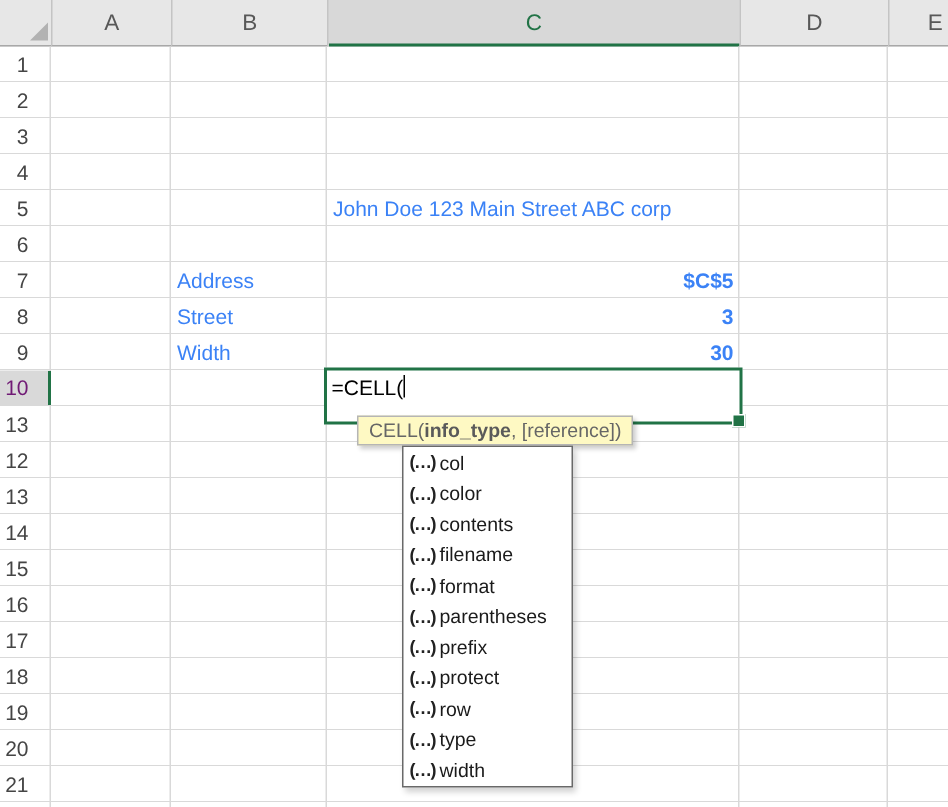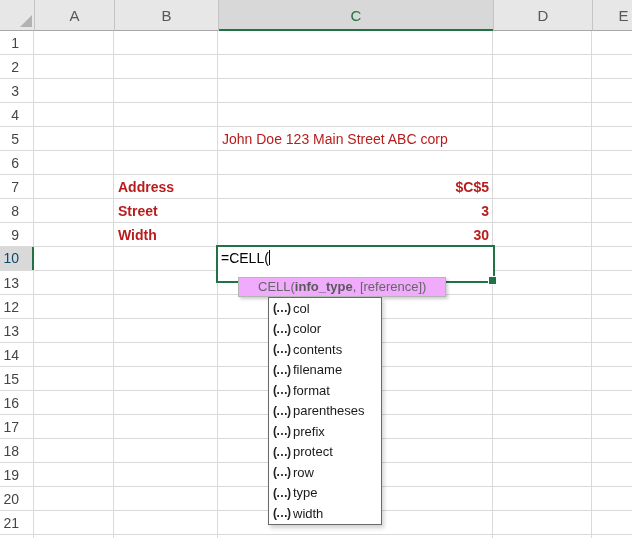--- a/index.html
+++ b/index.html
@@ -19,41 +19,41 @@
           box-shadow:inset 0 -2px 0 #217346;}
 
   
   .gridarea{position:absolute;left:0;top:31px;width:632px;height:507px;
           background:repeating-linear-gradient(to bottom,transparent 0 23px,#D9D9D9 23px 24px);}
   .vline{position:absolute;top:31px;height:507px;width:1px;background:#D9D9D9;}
 
   
   .rowhdr{position:absolute;left:0;width:34px;height:24px;line-height:24px;font-size:14px;
           color:#454545;text-align:right;padding-right:15px;box-sizing:border-box;cursor:default;}
-  .rowhdr.sel{background:#D9D9D9;color:#0c4a6e;height:23px;line-height:23px;
+  .rowhdr.sel{background:#D9D9D9;color:#701a75;height:23px;line-height:23px;
           box-shadow:inset -2px 0 0 #217346;}
 
   
-  .cell{position:absolute;height:24px;line-height:24px;font-size:14px;color:#b91c1c;
+  .cell{position:absolute;height:24px;line-height:24px;font-size:14px;color:#3b82f6;
         white-space:nowrap;cursor:default;}
   .right{text-align:right;font-weight:bold;}
-  .bold{font-weight:bold;}
+  .bold{font-weight:normal;}
 
   
   .selbox{position:absolute;left:216px;top:245px;width:279px;height:38px;
           border:2px solid #217346;box-sizing:border-box;background:#fff;}
   .selbox .ftext{position:absolute;left:3px;top:0;height:23px;line-height:23px;
           font-size:14px;color:#000;white-space:nowrap;}
   .caret{display:inline-block;width:1px;height:15px;background:#000;vertical-align:-2px;}
   .handle{position:absolute;right:-4px;bottom:-4px;width:7px;height:7px;
           background:#217346;border:1px solid #fff;box-sizing:content-box;}
 
   
   .tooltip{position:absolute;left:238px;top:277px;height:20px;line-height:18px;
-          padding:0 19px;font-size:13px;color:#666;background:#f0abfc;
+          padding:0 7px;font-size:13px;color:#666;background:#fef9c3;
           border:1px solid #B5B5B5;box-sizing:border-box;white-space:nowrap;
           box-shadow:2px 2px 3px rgba(0,0,0,.2);}
   .tooltip b{color:#5a5a5a;}
 
   
   .dropdown{position:absolute;left:268px;top:297px;width:114px;height:228px;background:#fff;
           border:1px solid #696969;box-sizing:border-box;overflow:hidden;
           box-shadow:2px 3px 4px rgba(0,0,0,.18);}
   .dd-item{height:20.5px;display:flex;align-items:center;padding-left:4px;
           font-size:13px;color:#1a1a1a;cursor:default;}

